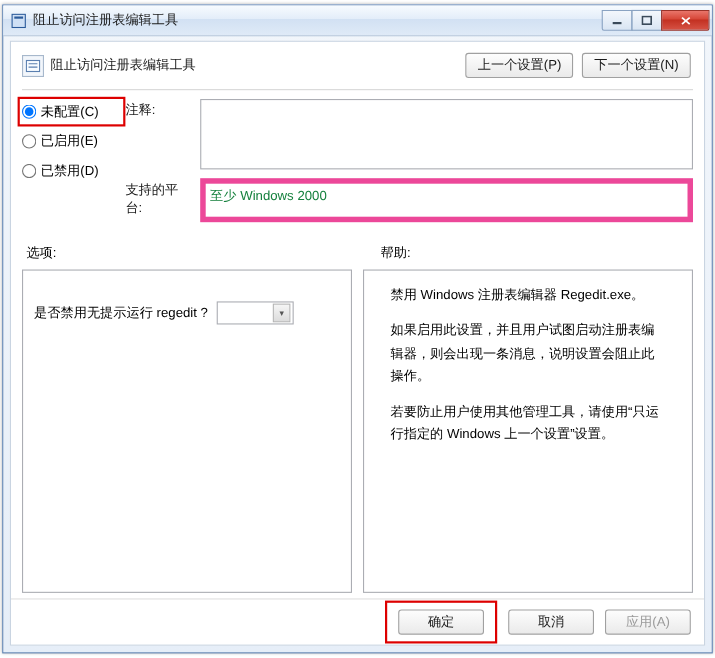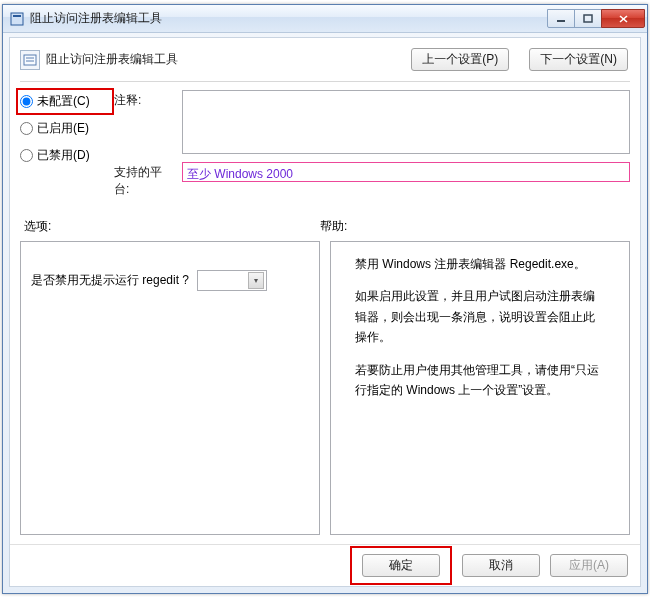--- a/index.html
+++ b/index.html
@@ -72,21 +72,21 @@
   }
   .header-title { flex: 1; font-size: 12px; color: #1a1a1a; }
   .nav-btn {
     height: 23px;
     min-width: 96px;
     padding: 0 10px;
     background: linear-gradient(#fdfdfd, #eaeaea);
     border: 1px solid #a0a0a0;
     border-radius: 3px;
     font-size: 12px;
-    margin-left: 20px;
+    margin-left: 8px;
     display: inline-flex; align-items: center; justify-content: center;
     color: #1a1a1a;
   }
   .divider { border-top: 1px solid #d8d8d8; margin: 0 10px 8px 10px; }
 
   .config-block {
     display: flex;
     padding: 0 10px 6px 10px;
     gap: 4px;
   }
@@ -101,28 +101,28 @@
 
   .right-col { flex: 1; display: flex; flex-direction: column; gap: 8px; }
   .labeled { display: flex; align-items: flex-start; gap: 6px; }
   .labeled > .lbl { width: 62px; text-align: left; padding-top: 2px; color: #1a1a1a; }
   .comment-box {
     flex: 1; height: 64px;
     border: 1px solid #abadb3;
     background: #fff; resize: none; font: inherit; padding: 3px;
   }
   .platform-box {
-    flex: 1; height: 20px;
-    border: 1px solid #ec4899;
+    flex: 1; height: 40px;
+    border: 5px solid #ec4899;
     background: #fff; font: inherit; padding: 3px 4px;
-    color: #6d28d9;
+    color: #15803d;
   }
 
   .mid-labels {
-    display: flex; padding: 14px 14px 6px 14px; gap: 0;
+    display: flex; padding: 14px 14px 6px 14px; gap: 26px;
   }
   .mid-labels > div:first-child { width: 296px; }
   .panels {
     display: flex; gap: 10px;
     padding: 0 10px;
     height: 294px;
   }
   .panel {
     border: 1px solid #abadb3;
     background: #fff;

